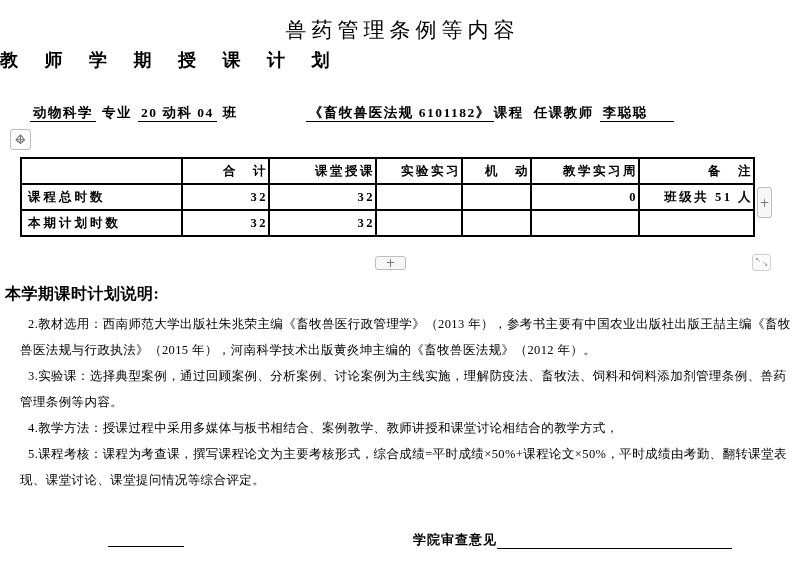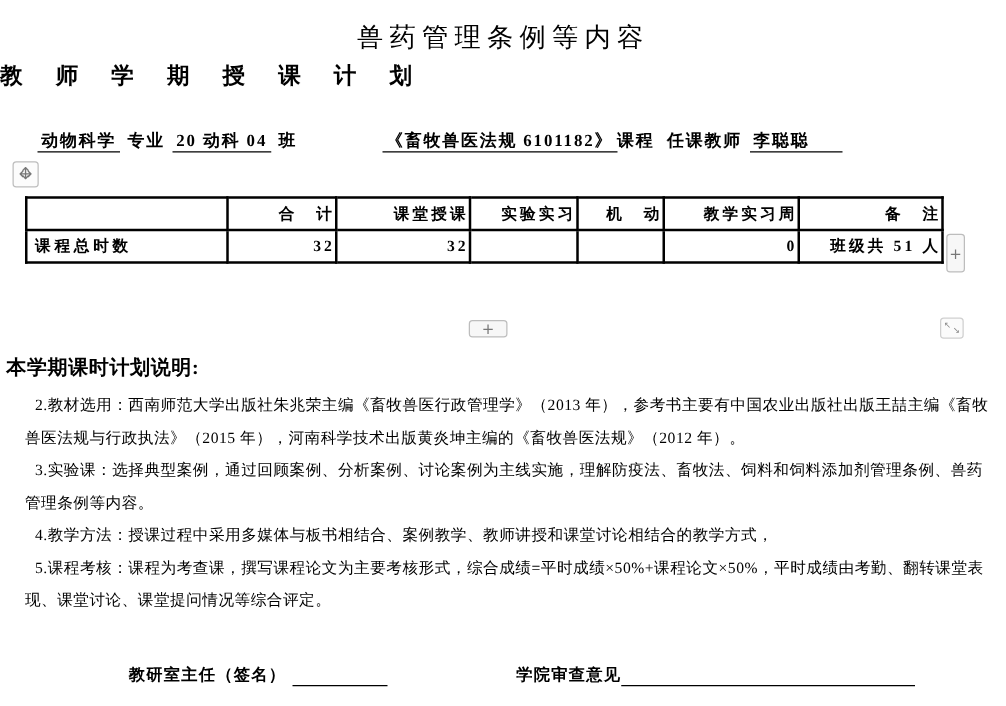--- a/index.html
+++ b/index.html
@@ -88,20 +88,29 @@
     </tr>
     <tr>
       <td class="rowlabel">课程总时数</td>
       <td>32</td>
       <td>32</td>
       <td></td>
       <td></td>
       <td>0</td>
       <td>班级共 51 人</td>
     </tr>
+    <tr>
+      <td class="rowlabel">本期计划时数</td>
+      <td>32</td>
+      <td>32</td>
+      <td></td>
+      <td></td>
+      <td></td>
+      <td></td>
+    </tr>
   </tbody>
     </table>
 
   <div class="ctrl" id="move-handle">
     <span class="mv">
         <span>↔</span>
       </span>
     <span class="mv">
         <span>↕</span>
       </span>
@@ -119,17 +128,17 @@
 
   <div class="notes">
     <div class="notes-heading">本学期课时计划说明:</div>
     <p class="note-item">2.教材选用：西南师范大学出版社朱兆荣主编《畜牧兽医行政管理学》（2013 年），参考书主要有中国农业出版社出版王喆主编《畜牧兽医法规与行政执法》（2015 年），河南科学技术出版黄炎坤主编的《畜牧兽医法规》（2012 年）。</p>
     <p class="note-item">3.实验课：选择典型案例，通过回顾案例、分析案例、讨论案例为主线实施，理解防疫法、畜牧法、饲料和饲料添加剂管理条例、兽药管理条例等内容。</p>
     <p class="note-item">4.教学方法：授课过程中采用多媒体与板书相结合、案例教学、教师讲授和课堂讨论相结合的教学方式，</p>
     <p class="note-item">5.课程考核：课程为考查课，撰写课程论文为主要考核形式，综合成绩=平时成绩×50%+课程论文×50%，平时成绩由考勤、翻转课堂表现、课堂讨论、课堂提问情况等综合评定。</p>
   </div>
 
   <div class="footer">
-    <span class="director"><span>教研室主任（签名）</span><span class="blank blank-director"></span></span>
+    <span class="director"><span class="blank blank-director"></span></span>
     <span class="review"><span>学院审查意见</span><span class="blank blank-review"></span></span>
   </div>
 
 </div>
 
 </body></html>

